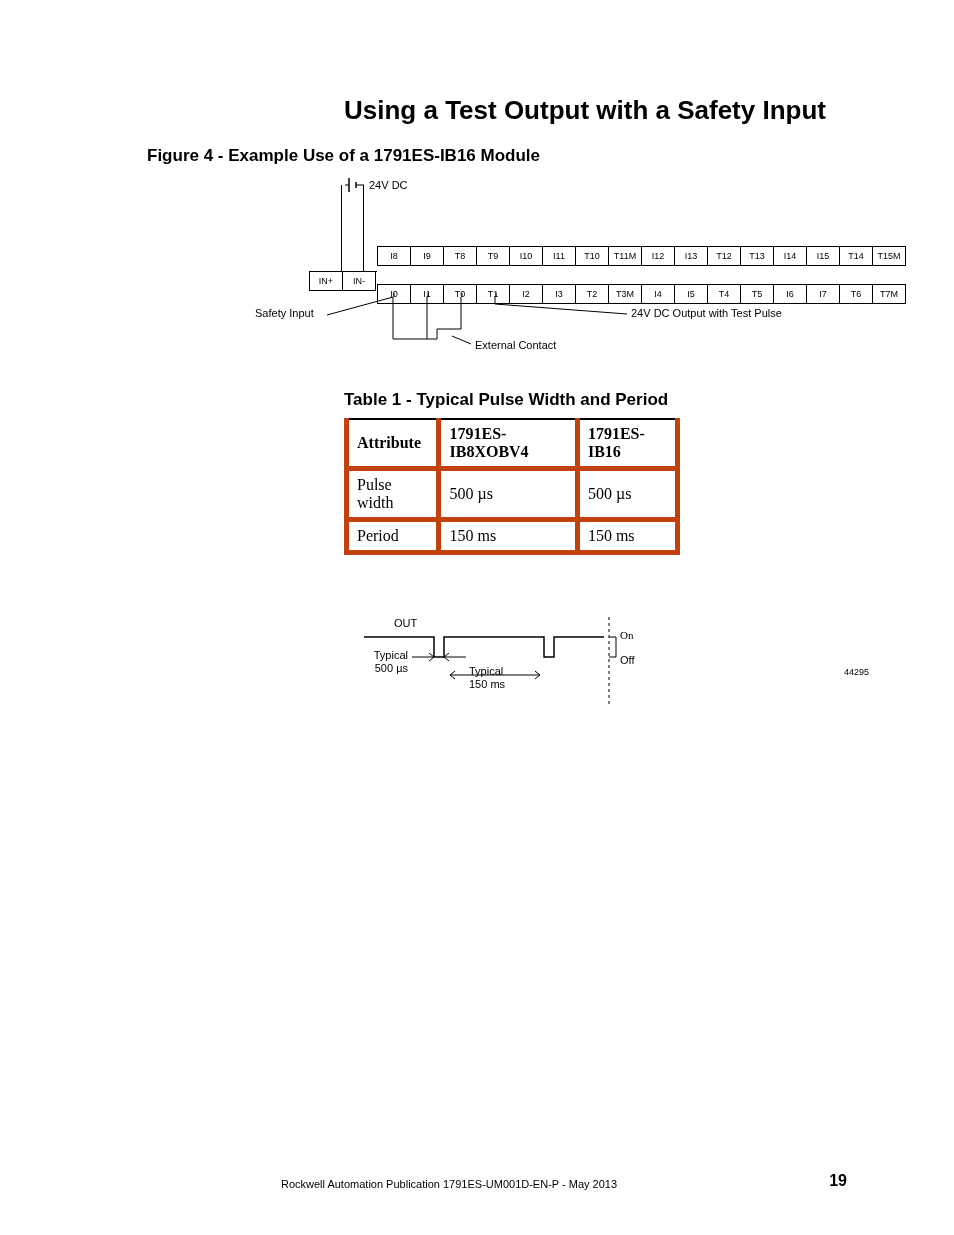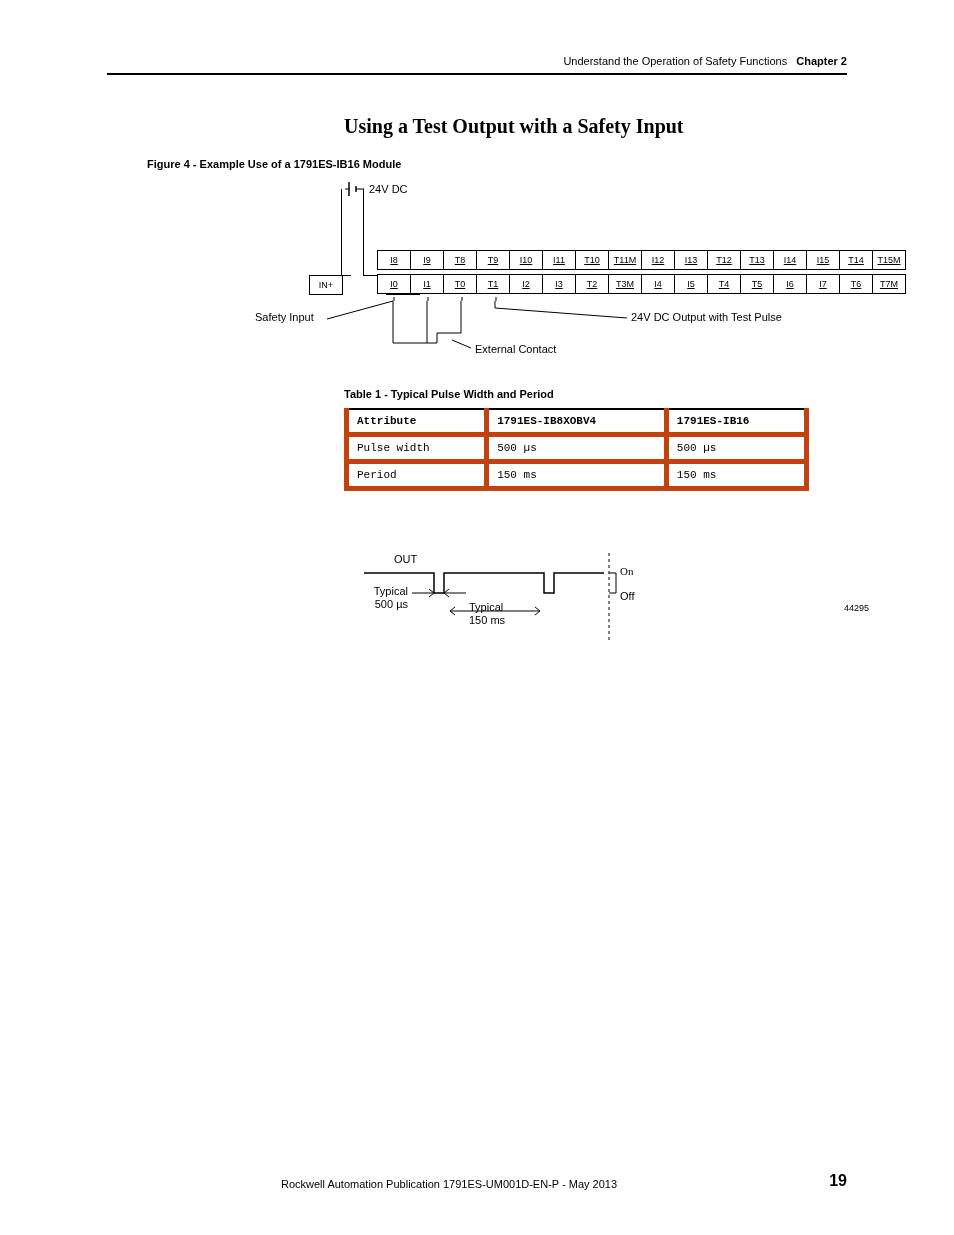--- a/index.html
+++ b/index.html
@@ -23,50 +23,50 @@
     text-align: right;
     padding-bottom: 6px;
     border-bottom: 2px solid #000;
   }
   .running-header .chap-label { font-weight: bold; margin-left: 6px; }
   .content-col {
     margin-left: 237px;
     margin-right: 0;
   }
   h2.section-title {
-    font-family: Liberation Serif, serif;
+    font-family: Liberation Sans, sans-serif;
     font-weight: bold;
-    font-size: 20px;
+    font-size: 26px;
     margin: 40px 0 20px 0;
   }
   p.body {
     font-size: 16px;
     line-height: 1.35;
     margin: 0 0 18px 0;
   }
   .fig-title, .tbl-title {
     font-family: 'Segoe UI', 'Myriad Pro', Arial, sans-serif;
     font-weight: bold;
-    font-size: 11px;
-    margin: 0 0 8px 0;
+    font-size: 17px;
+    margin: 6px 0 8px 0;
   }
   .fig4-wrap { margin-top: 18px; margin-left: 40px; }
 
   
   .fig4 {
     position: relative;
     width: 700px;
     height: 210px;
     font-family: 'Segoe UI', 'Myriad Pro', Arial, sans-serif;
     font-size: 10px;
   }
   .fig4 .pin-rows {
     position: absolute;
     top: 72px; left: 230px;
-    display: flex; flex-direction: column; gap: 4px; text-decoration: underline;
+    display: flex; flex-direction: column; gap: 18px;
   }
   .pin-row { display: flex; }
   .pin-row .cell {
     width: 34px; height: 20px;
     border: 1px solid #000;
     box-sizing: border-box;
     font-family: 'Segoe UI Semibold', Arial, sans-serif;
     font-size: 9px;
     display: flex; align-items: center; justify-content: center;
     margin-right: -1px;
@@ -79,23 +79,23 @@
   }
   .fig4 .pwr-sym {
     position: absolute; top: 2px; left: 198px; width: 20px; height: 18px;
   }
   .fig4 .wire { position: absolute; background: #000; }
   .fig4 .ann {
     position: absolute; font-size: 11px;
   }
   table.tbl1 {
     border-collapse: collapse;
-    width: 465px;
-    font-family: Liberation Mono, monospace;
-    font-size: 11px;
+    width: 336px;
+    font-family: Liberation Serif, serif;
+    font-size: 16px;
   }
   table.tbl1 th, table.tbl1 td {
     border: 5px solid #c2410c;
     padding: 5px 8px;
     text-align: left;
   }
   table.tbl1 th {
     font-weight: bold;
     border-top: 2px solid #000;
   }
@@ -127,24 +127,20 @@
     position: absolute; bottom: 45px; right: 107px;
     font-family: 'Segoe UI', 'Myriad Pro', Arial, sans-serif;
     font-weight: bold; font-size: 16px;
   }
 </style>
 </head>
 <body>
 
 <div class="page">
 
-  <div class="running-header">
-    <span>Understand the Operation of Safety Functions</span>
-    <span class="chap-label">Chapter 2</span>
-  </div>
 
   <div class="content-col">
     <h2 class="section-title">Using a Test Output with a Safety Input</h2>
   </div>
 
   <div class="fig4-wrap">
     <div class="fig-title">Figure 4 - Example Use of a 1791ES-IB16 Module</div>
     <div class="fig4">
 
       <span class="label-24v">24V DC</span>
@@ -153,21 +149,21 @@
         <line x1="11" y1="6" x2="11" y2="12" stroke="#000" stroke-width="1.5"></line>
         <line x1="11" y1="9" x2="19" y2="9" stroke="#000" stroke-width="1"></line>
         <line x1="0" y1="9" x2="4" y2="9" stroke="#000" stroke-width="1"></line>
       </svg>
 
       <div class="wire" style="top:11px; left:194px; width:1px; height:86px;"></div>
       <div class="wire" style="top:11px; left:216px; width:1px; height:86px;"></div>
       <div class="wire" style="top:97px; left:194px; width:10px; height:1px;"></div>
       <div class="wire" style="top:97px; left:216px; width:14px; height:1px;"></div>
 
-      <div class="pin-row" style="position:absolute; top:97px; left:162px;gap:44px;">
+      <div class="pin-row" style="position:absolute; top:97px; left:162px;">
         <div class="cell in">IN+</div>
         <div class="cell in">IN-</div>
       </div>
 
       <div class="pin-rows">
         <div class="pin-row" id="row-top">
             <div class="cell">I8</div>
             <div class="cell">I9</div>
             <div class="cell">T8</div>
             <div class="cell">T9</div>

